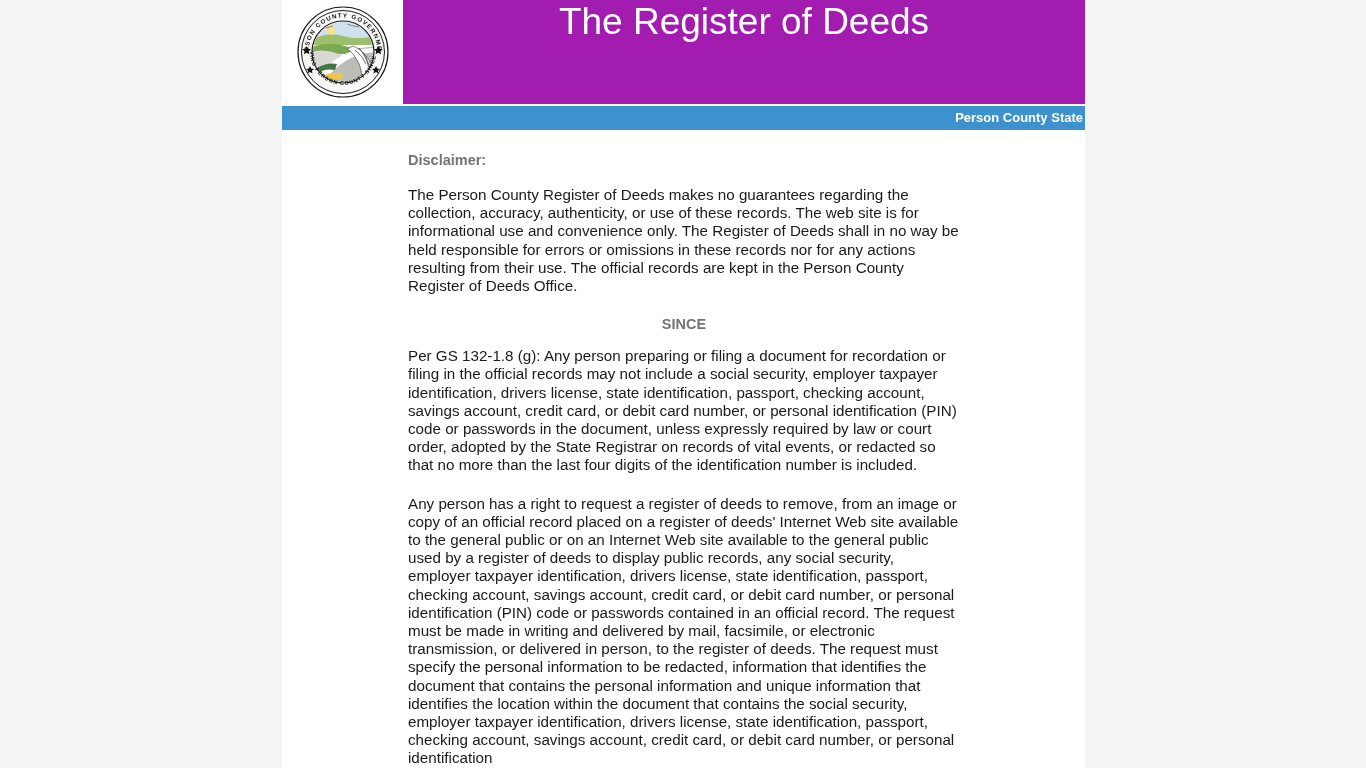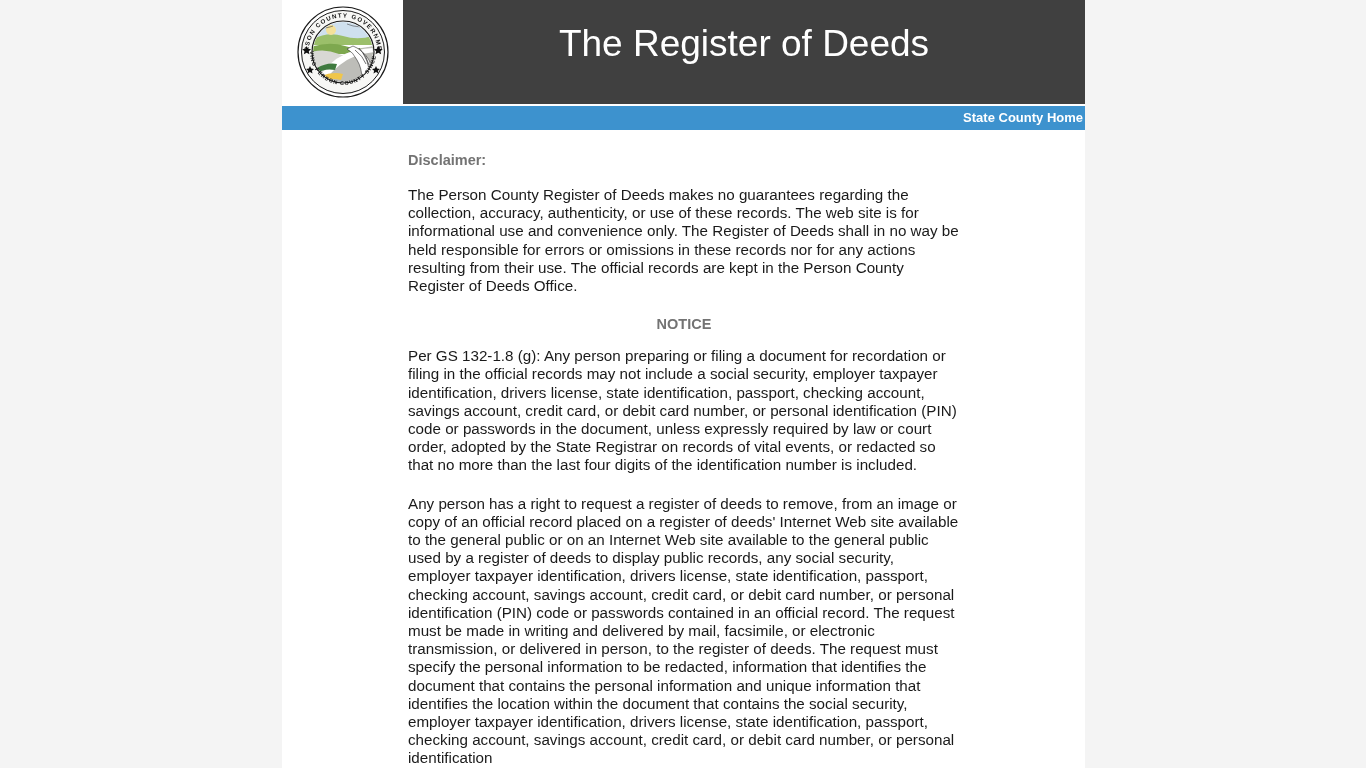--- a/index.html
+++ b/index.html
@@ -52,25 +52,25 @@
   }
 
   .seal {
     position: relative;
     width: 92px;
     height: 92px;
   }
 
   .title-cell {
     flex: 1 1 auto;
-    background: #404040;
+    background: #a21caf;
     display: flex;
     flex-direction: column;
     align-items: center;
-    justify-content: center;
+    justify-content: space-between;
     padding-bottom: 16px;
   }
 
   .site-title {
     color: #ffffff;
     font-size: 37px;
     font-weight: 400;
     line-height: 44px;
     letter-spacing: 0px;
     white-space: nowrap;
@@ -206,33 +206,33 @@
           </svg>
         </span>
       </div>
 
       <div class="title-cell">
         <div class="site-title">The Register of Deeds</div>
       </div>
     </div>
 
     <div class="navbar">
-      <a class="nav-link" href="#">State County Home</a>
+      <a class="nav-link" href="#">Person County State</a>
     </div>
 
     <div class="doc-body">
 
       <div class="text-block">
         <div class="block-heading">Disclaimer:</div>
 
         <p class="para">The Person County Register of Deeds makes no guarantees regarding the collection, accuracy, authenticity, or use of these records. The web site is for informational use and convenience only. The Register of Deeds shall in no way be held responsible for errors or omissions in these records nor for any actions resulting from their use. The official records are kept in the Person County Register of Deeds Office.</p>
       </div>
 
       <div class="text-block">
-        <div class="block-heading centered">NOTICE</div>
+        <div class="block-heading centered">SINCE</div>
 
         <p class="para">Per GS 132-1.8 (g): Any person preparing or filing a document for recordation or filing in the official records may not include a social security, employer taxpayer identification, drivers license, state identification, passport, checking account, savings account, credit card, or debit card number, or personal identification (PIN) code or passwords in the document, unless expressly required by law or court order, adopted by the State Registrar on records of vital events, or redacted so that no more than the last four digits of the identification number is included.</p>
 
         <p class="para">Any person has a right to request a register of deeds to remove, from an image or copy of an official record placed on a register of deeds' Internet Web site available to the general public or on an Internet Web site available to the general public used by a register of deeds to display public records, any social security, employer taxpayer identification, drivers license, state identification, passport, checking account, savings account, credit card, or debit card number, or personal identification (PIN) code or passwords contained in an official record. The request must be made in writing and delivered by mail, facsimile, or electronic transmission, or delivered in person, to the register of deeds. The request must specify the personal information to be redacted, information that identifies the document that contains the personal information and unique information that identifies the location within the document that contains the social security, employer taxpayer identification, drivers license, state identification, passport, checking account, savings account, credit card, or debit card number, or personal identification</p>
       </div>
 
     </div>
 
   </div>
 </div>

